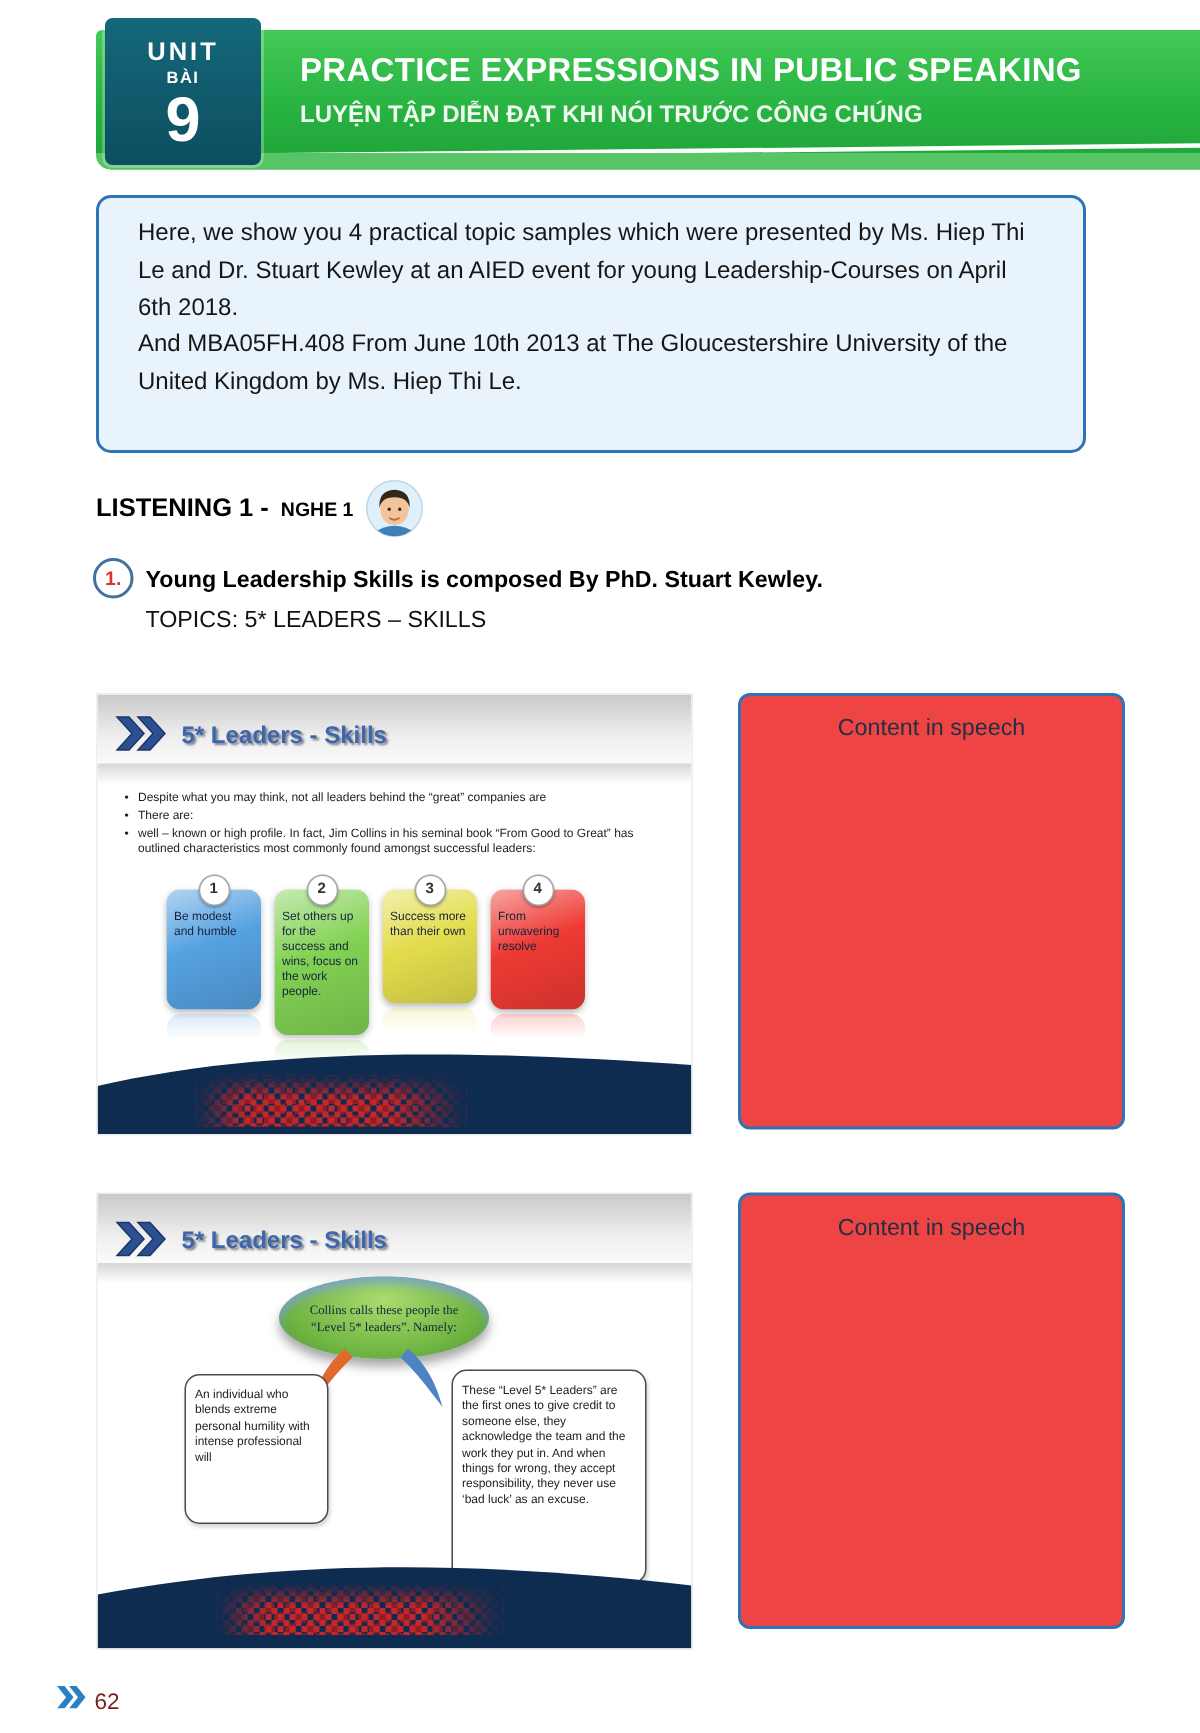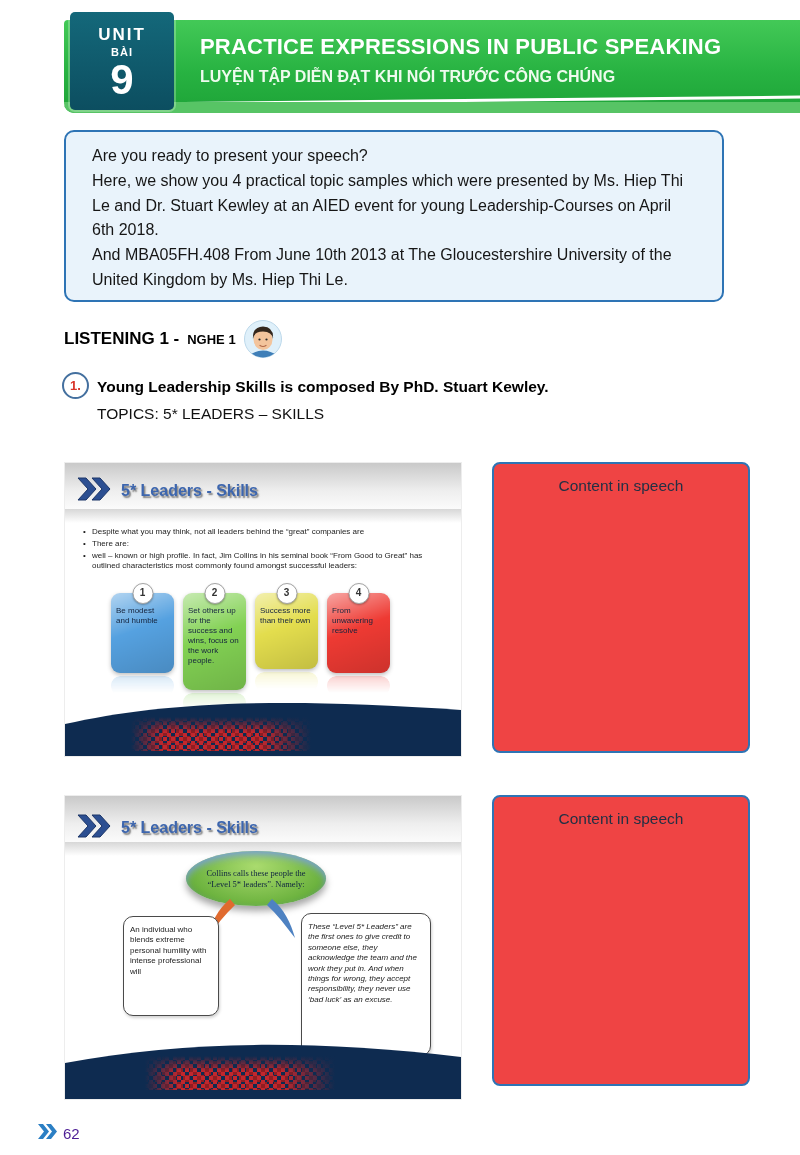--- a/index.html
+++ b/index.html
@@ -95,52 +95,51 @@
   .ellipse { position:absolute; left:121px; top:55px; width:140px; height:55px; border-radius:50%;
              background:radial-gradient(ellipse at 50% 28%, #aadb6e, #6db33f 68%, #4e8f2d);
              box-shadow:inset 0 4px 7px rgba(120,160,215,.95), 0 5px 7px rgba(0,0,0,.35);
              display:flex; align-items:center; justify-content:center; text-align:center;
              padding:4px 12px; box-sizing:border-box;
              font-family:"Liberation Serif", serif; font-size:8.5px; line-height:1.25; color:#0f2440; }
   .diag-box { position:absolute; background:#fff; border:1.2px solid #4a4a4a; border-radius:10px;
               padding:8px 6px; box-sizing:border-box; font-size:8px; line-height:1.3; color:#222;
               box-shadow:1px 2px 3px rgba(0,0,0,.18); }
   .box-left  { left:58px;  top:120px; width:96px;  height:100px; }
-  .box-right { left:236px; top:117px; width:130px; height:143px;font-style:italic; }
+  .box-right { left:236px; top:117px; width:130px; height:143px; }
   .connectors { position:absolute; left:0; top:0; }
 
   
   .content-panel { position:absolute; left:492px; width:258px; height:291px; box-sizing:border-box;
                    border:2px solid #2e74b5; border-radius:8px; background:#ef4444; }
   #panel1 { top:462px; } #panel2 { top:795px; }
   .content-panel .label { margin-top:13px; text-align:center; font-size:15.5px; color:#233044; }
 
   
   .footer { position:absolute; left:38px; top:1124px; display:flex; align-items:center; gap:5px; }
-  .footer .pagenum { font-size:15px; color:#4c1d95; }
+  .footer .pagenum { font-size:15px; color:#7f1d1d; }
 </style>
 </head>
 <body>
 
 <div class="page">
 
   <div class="banner">
     <div class="banner-title">PRACTICE EXPRESSIONS IN PUBLIC SPEAKING</div>
     <div class="banner-subtitle">LUYỆN TẬP DIỄN ĐẠT KHI NÓI TRƯỚC CÔNG CHÚNG</div>
     <div class="banner-stripe-white"></div>
     <div class="banner-stripe-green"></div>
   </div>
   <div class="unit-box">
     <div class="unit">UNIT</div>
     <div class="bai">BÀI</div>
     <div class="num">9</div>
   </div>
 
   <div class="intro">
-    <p>Are you ready to present your speech?</p>
     <p>Here, we show you 4 practical topic samples which were presented by Ms. Hiep Thi Le and Dr. Stuart Kewley at an AIED event for young Leadership-Courses on April 6th 2018.</p>
     <p>And MBA05FH.408 From June 10th 2013 at The Gloucestershire University of the United Kingdom by Ms. Hiep Thi Le.</p>
   </div>
 
   <div class="listening">
     <span class="main">LISTENING 1 -</span>
     <span class="sub">NGHE 1</span>
     <span class="avatar">
       <svg width="38" height="38" viewBox="0 0 38 38">
         <defs>

